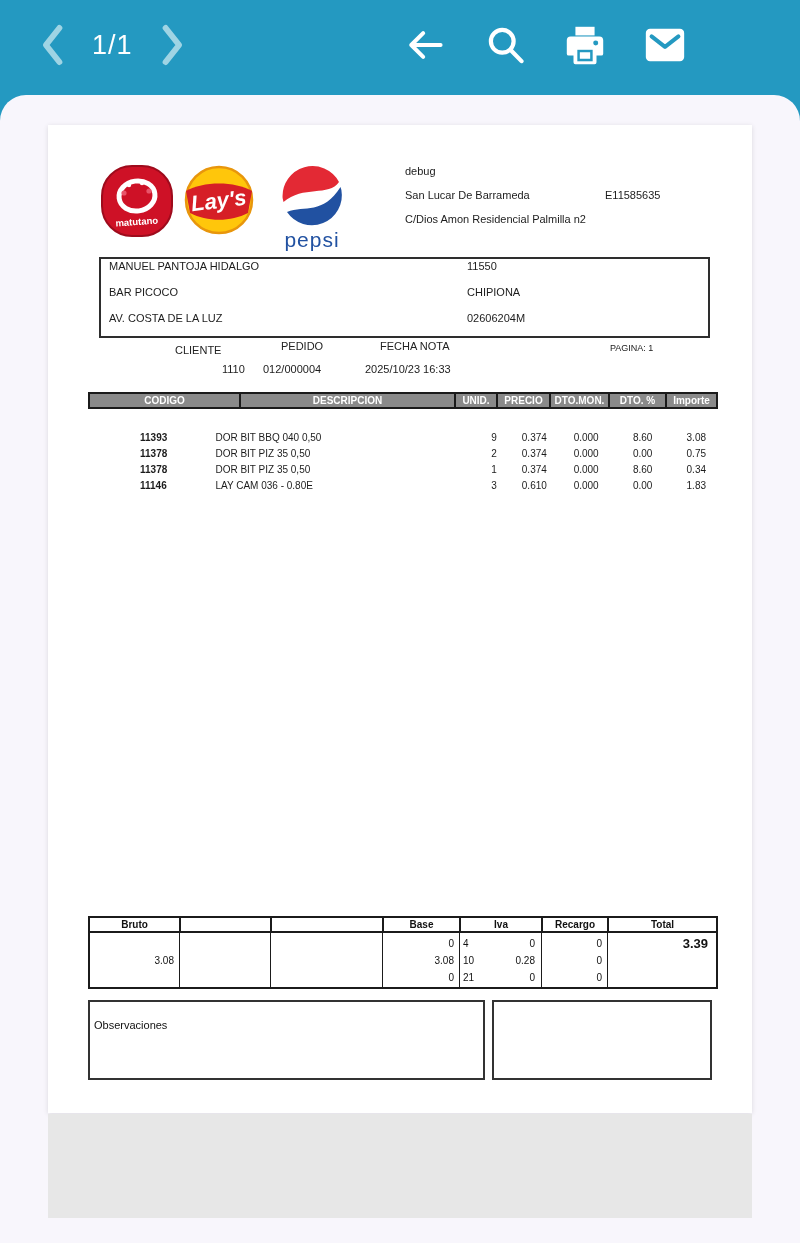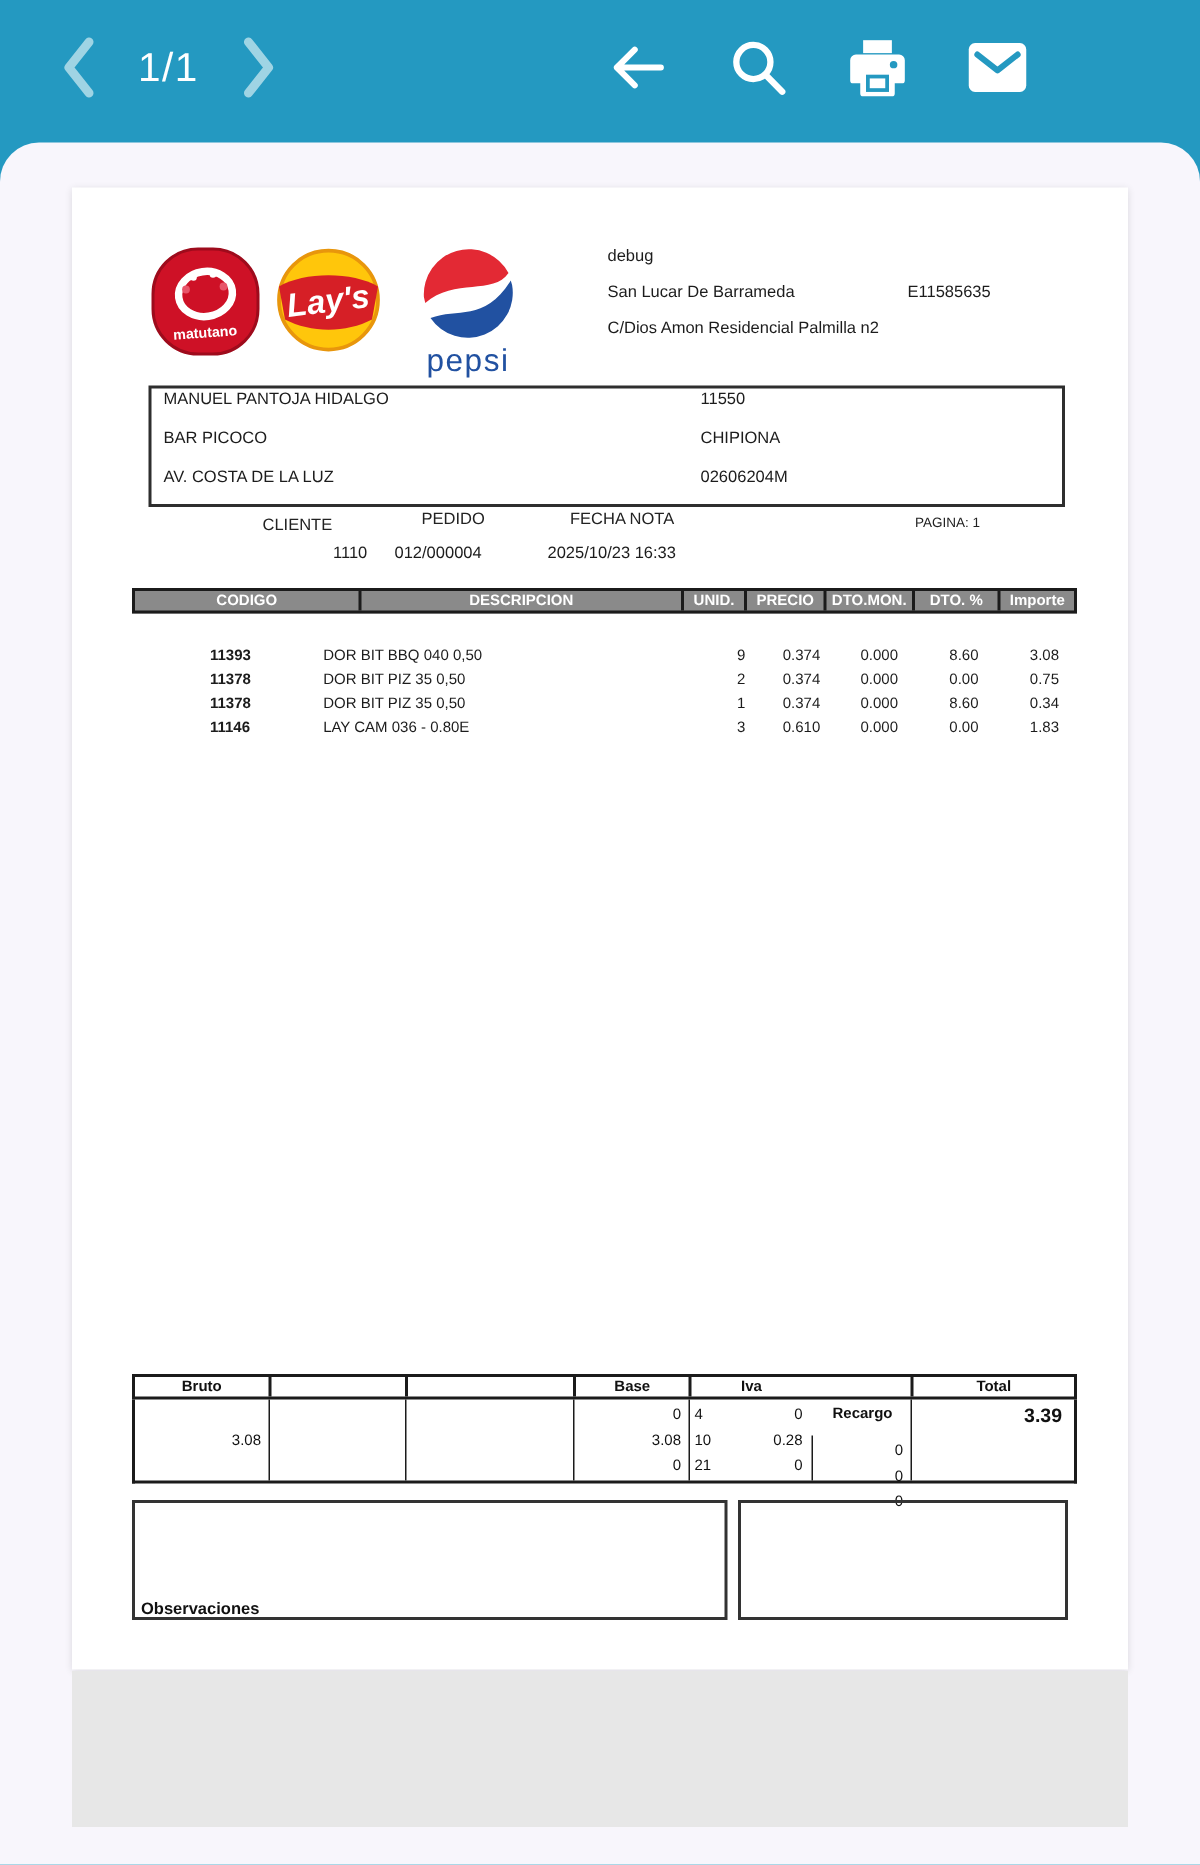--- a/index.html
+++ b/index.html
@@ -67,32 +67,32 @@
 
   
   .totals-table { position:absolute; left:40px; top:791px; width:630px; }
   .tot-head { display:flex; border:2px solid #1b1b1b; height:17px; font-size:10px; font-weight:bold; color:#111; }
   .tot-head .tc { display:flex; align-items:center; justify-content:center; border-left:2px solid #1b1b1b; }
   .tot-head .tc:first-child { border-left:none; }
   .tot-body { display:flex; border:2px solid #1b1b1b; border-top:none; height:56px; font-size:10px; color:#111; }
   .tot-body .tc { border-left:1px solid #1b1b1b; display:flex; flex-direction:column; padding-top:2px; }
   .tot-body .tc:first-child { border-left:none; }
   .tc.w1 { width:89px; } .tc.w2 { width:91px; } .tc.w3 { width:112px; } .tc.w4 { width:77px; }
-  .tc.w5 { width:82px; } .tc.w6 { width:66px;margin-top:24px; } .tc.w7 { width:96px; flex:1; }
+  .tc.w5 { width:82px; } .tc.w6 { width:66px; } .tc.w7 { width:96px; flex:1; }
   .tline { height:17px; line-height:17px; }
   .t-right { text-align:right; padding-right:5px; }
   .iva-line { display:flex; height:17px; line-height:17px; }
   .iva-rate { padding-left:3px; }
   .iva-amt { flex:1; text-align:right; padding-right:6px; }
   .total-value { font-size:13px; font-weight:bold; text-align:right; padding-right:8px; height:17px; line-height:17px; }
 
   
   .obs-left { position:absolute; left:40px; top:875px; width:397px; height:80px; border:2px solid #333; }
   .obs-right { position:absolute; left:444px; top:875px; width:220px; height:80px; border:2px solid #333; }
-  .obs-label { font-size:11px; font-weight:bold; color:#111; padding:17px 0 0 4px; display:inline-block;margin-top:48px; }
+  .obs-label { font-size:11px; font-weight:normal; color:#111; padding:17px 0 0 4px; display:inline-block; }
 </style>
 </head>
 <body>
 
 <div class="toolbar">
   <div class="pager">
     <div class="tb-btn">
       <svg class="chev" viewBox="0 0 24 32">
         <path d="M16.5 4 L7 16 L16.5 28" fill="none" stroke="#9FD4E4" stroke-width="4.2" stroke-linecap="round" stroke-linejoin="round"></path>
       </svg>

